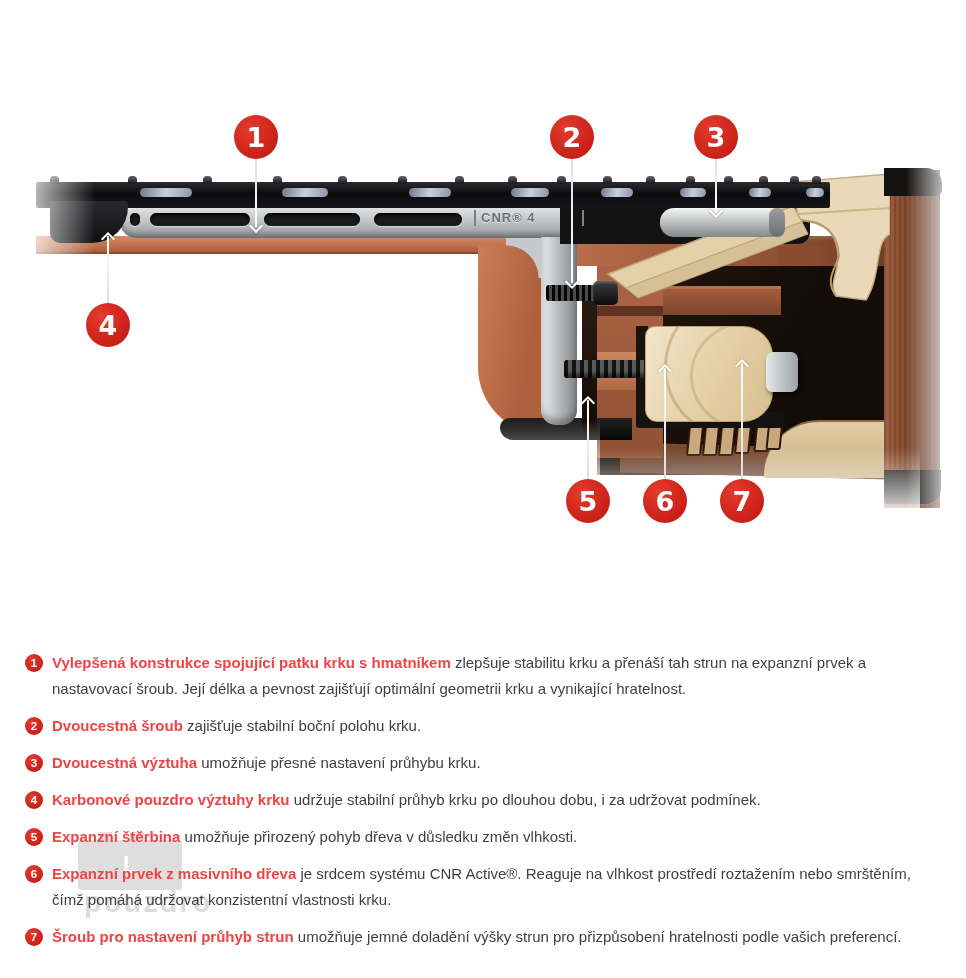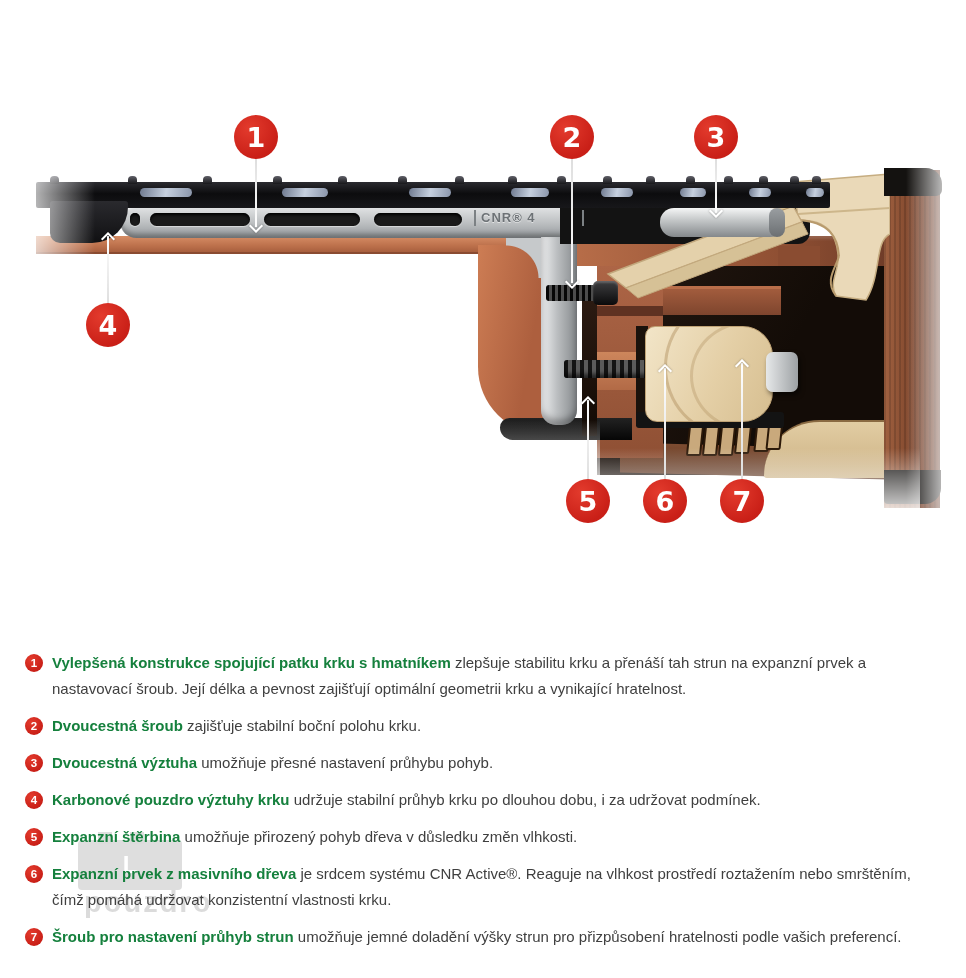--- a/index.html
+++ b/index.html
@@ -126,21 +126,21 @@
   .wm-ear{top:832px;width:14px;height:12px;background:#dcdcdc;}
   .wm-text{left:84px;top:886px;font-size:29px;font-weight:bold;color:#d8d8d8;letter-spacing:2px;}
 
   
   .legend{left:25px;top:650px;width:915px;z-index:5;}
   .li{display:flex;gap:9px;margin-bottom:11px;}
   .lnum{flex:0 0 18px;width:18px;height:18px;margin-top:4px;border-radius:50%;
      background:radial-gradient(circle at 35% 30%, #e33b2d, #c91f17 72%);
      color:#fff;font-size:11.5px;font-weight:bold;display:flex;align-items:center;justify-content:center;}
   .ltext{margin:0;width:900px;font-size:15px;line-height:26px;color:#3f3f3f;}
-  .ltext b{color:#15803d;}
+  .ltext b{color:#ef4444;}
 </style>
 </head>
 <body>
 
 <div class="stage">
 
   <div class="abs" id="illustration" style="left:0;top:0;width:966px;height:560px;">
 
     <div class="abs neck-wood"></div>
     <div class="abs fretboard"></div>
@@ -260,21 +260,21 @@
     <div class="li">
       <span class="lnum">1</span>
       <p class="ltext"><b>Vylepšená konstrukce spojující patku krku s hmatníkem</b><span> zlepšuje stabilitu krku a přenáší tah strun na expanzní prvek a nastavovací šroub. Její délka a pevnost zajišťují optimální geometrii krku a vynikající hratelnost.</span></p>
     </div>
     <div class="li">
       <span class="lnum">2</span>
       <p class="ltext"><b>Dvoucestná šroub</b><span> zajišťuje stabilní boční polohu krku.</span></p>
     </div>
     <div class="li">
       <span class="lnum">3</span>
-      <p class="ltext"><b>Dvoucestná výztuha</b><span> umožňuje přesné nastavení průhybu pohyb.</span></p>
+      <p class="ltext"><b>Dvoucestná výztuha</b><span> umožňuje přesné nastavení průhybu krku.</span></p>
     </div>
     <div class="li">
       <span class="lnum">4</span>
       <p class="ltext"><b>Karbonové pouzdro výztuhy krku</b><span> udržuje stabilní průhyb krku po dlouhou dobu, i za udržovat podmínek.</span></p>
     </div>
     <div class="li">
       <span class="lnum">5</span>
       <p class="ltext"><b>Expanzní štěrbina</b><span> umožňuje přirozený pohyb dřeva v důsledku změn vlhkosti.</span></p>
     </div>
     <div class="li">

